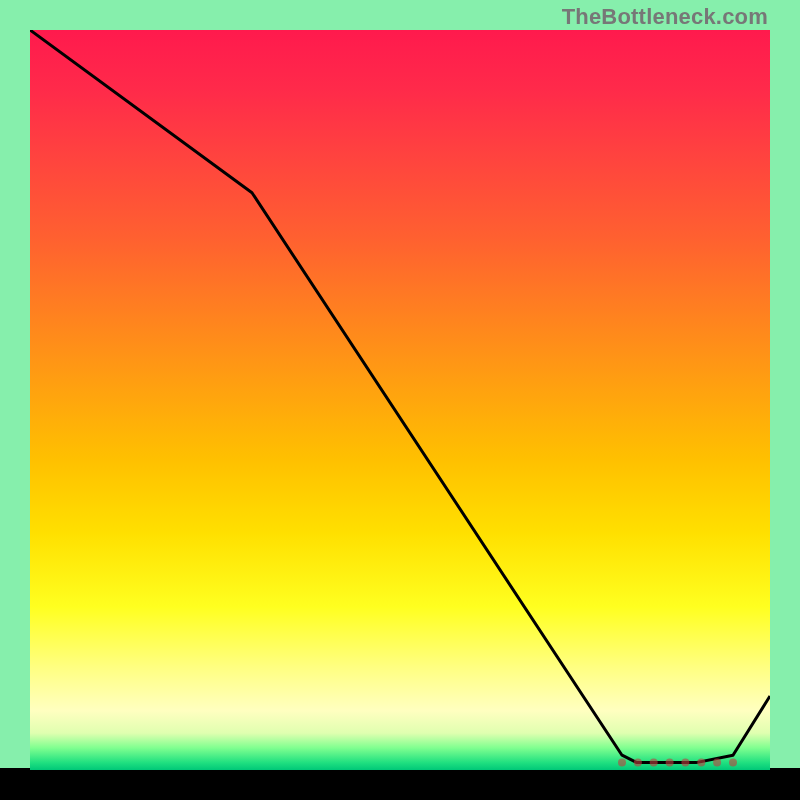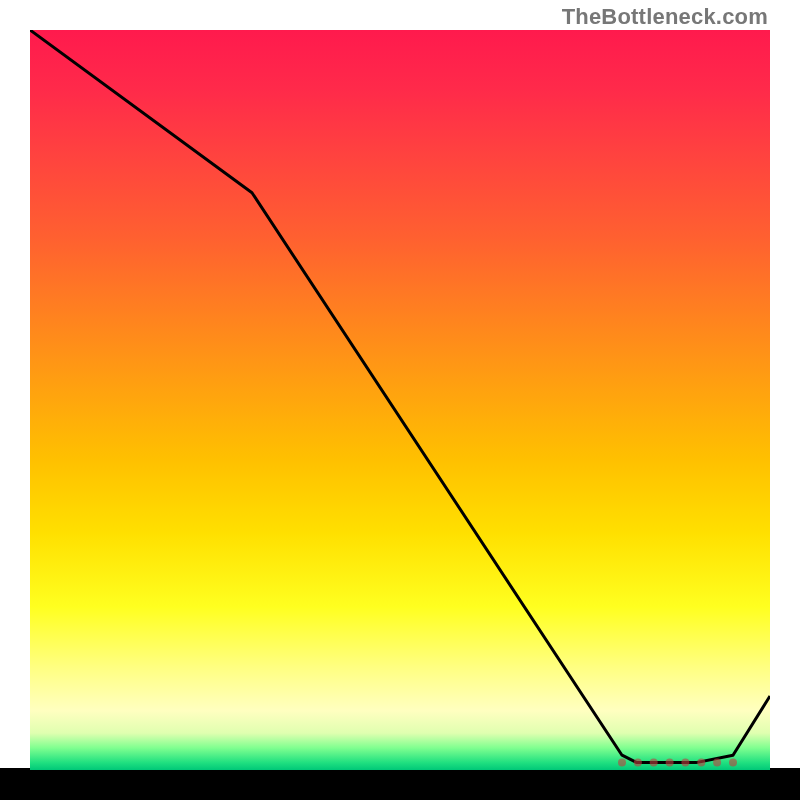--- a/index.html
+++ b/index.html
@@ -8,21 +8,21 @@
     width: 800px;
     height: 800px;
     background: #000;
     font-family: Arial, Helvetica, sans-serif;
     overflow: hidden;
   }
   .frame {
     position: relative;
     width: 800px;
     height: 768px;
-    background: #ffffff;
+    background: #86efac;
     text-decoration: underline;
   }
   .plot-area {
     position: absolute;
     left: 30px;
     top: 30px;
     width: 740px;
     height: 740px;
     background: linear-gradient(to bottom,
       #ff1a4d 0%,

